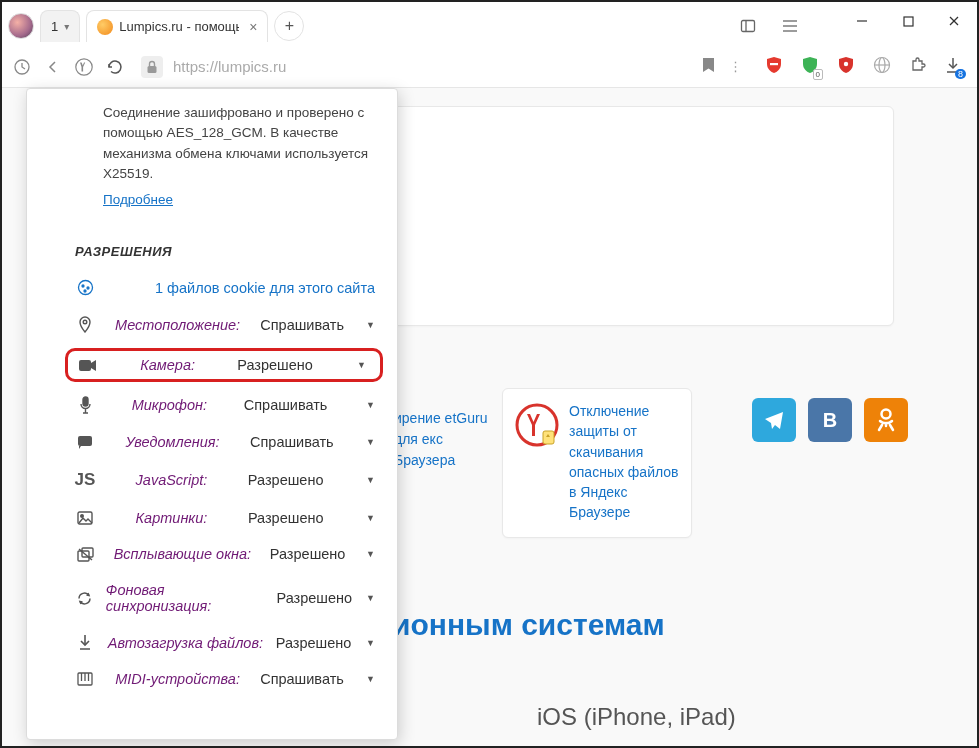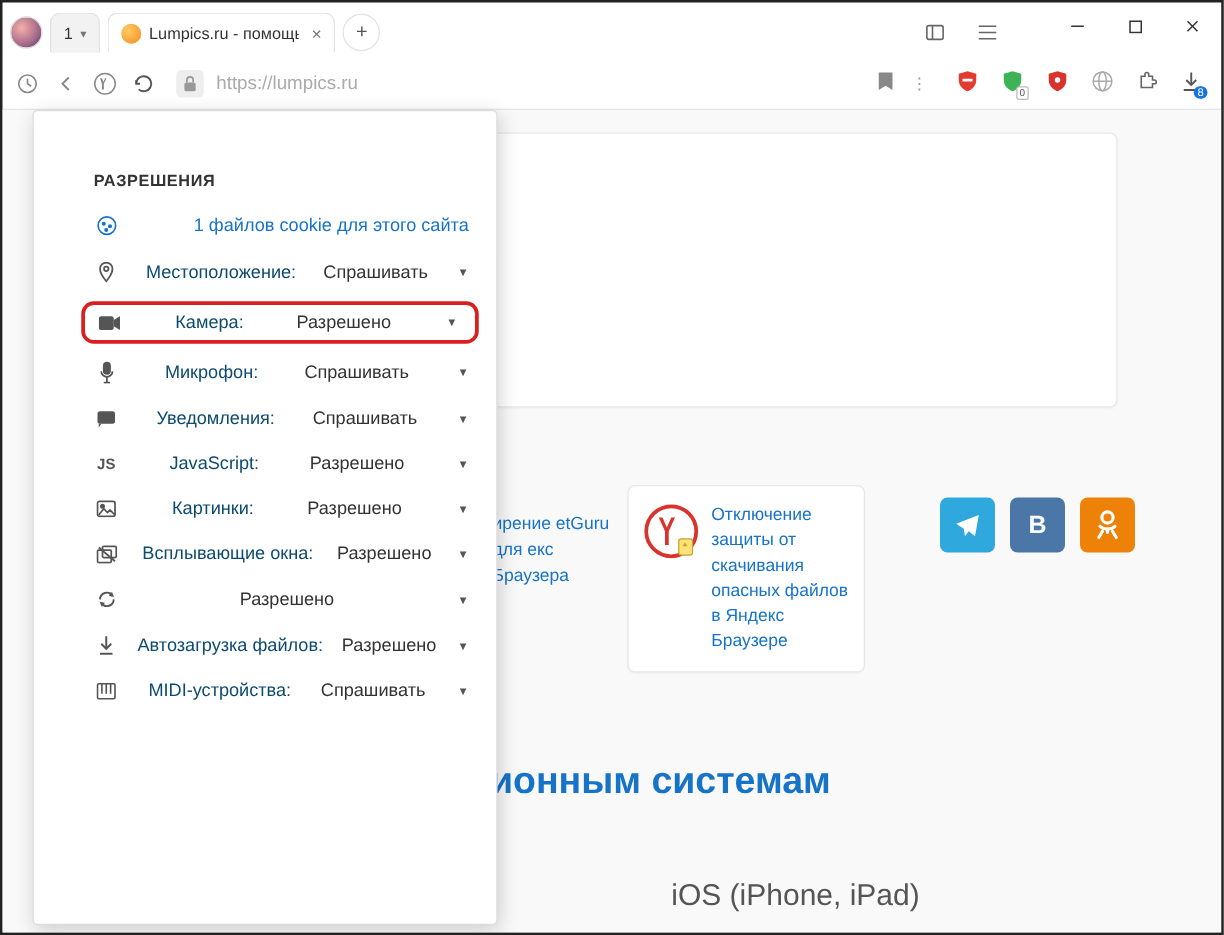--- a/index.html
+++ b/index.html
@@ -37,24 +37,24 @@
   .socials { position:absolute; left:750px; top:310px; display:flex; gap:12px;}
   .social { width:44px; height:44px; border-radius:6px; display:flex; align-items:center; justify-content:center; color:#fff; font-weight:700; font-size:20px;}
   .tg { background:#2ea8dd;}
   .vk { background:#4a76a8;}
   .ok { background:#ee8208;}
   .behind-text { position:absolute; left:392px; top:320px; color:#1673c7; font-size:14px; line-height:1.5; width:100px;}
   
   .popover { position:absolute; left:24px; top:86px; width:372px; height:652px; background:#fff; border:1px solid #dcdcdc; border-radius:4px; box-shadow: 2px 4px 16px rgba(0,0,0,0.18); z-index:50; padding: 14px 0 0 0; overflow:hidden;}
   .popover .desc { padding: 0 22px 0 76px; font-size:13.5px; color:#444; line-height:1.5;}
   .popover .more { color:#1673c7; display:block; margin-top:6px;}
-  .sec-title { font-size:13px; font-weight:700; color:#333; letter-spacing:0.5px; padding: 34px 22px 10px 48px;}
+  .sec-title { font-size:13px; font-weight:700; color:#333; letter-spacing:0.5px; padding: 34px 22px 10px 48px; font-style: italic;}
   .perm-row { display:flex; align-items:center; gap:12px; padding: 10px 22px 10px 48px; font-size:14.5px; color:#333;justify-content:space-between;}
   .perm-row .picon { width:20px; color:#555; display:flex; justify-content:center;}
-  .perm-row .label { color:#0c4a6e;}
+  .perm-row .label { color:#701a75;font-style:italic;}
   .perm-row .val { color:#333;}
   .perm-row .caret { font-size:9px; color:#555; margin-left:2px;}
   .cookies-row a { color:#1673c7; text-decoration:none;}
   .highlight { border:3px solid #d82020; border-radius:10px; padding:6px 14px 6px 10px !important; margin: 4px 14px 4px 38px;}
 </style>
 </head>
 <body>
 
 <div class="titlebar">
   <div class="avatar-orb"></div>
@@ -203,20 +203,24 @@
         </svg>
       </div>
   </div>
 
   <div class="heading-partial">ионным системам</div>
   <div class="ios-heading">iOS (iPhone, iPad)</div>
 
 </div>
 
 <div class="popover">
+  <div class="desc">
+    <span>Соединение зашифровано и проверено с помощью AES_128_GCM. В качестве механизма обмена ключами используется X25519.</span>
+    <a href="#" class="more">Подробнее</a>
+  </div>
   <div class="sec-title">РАЗРЕШЕНИЯ</div>
 
   <div class="perm-row cookies-row">
     <span class="picon">
         <svg width="17" height="17" viewBox="0 0 17 17" fill="none" stroke="#1673c7" stroke-width="1.3">
           <circle cx="8.5" cy="8.5" r="7"></circle>
           <circle cx="6" cy="7" r="1" fill="#1673c7"></circle>
           <circle cx="11" cy="9" r="1" fill="#1673c7"></circle>
           <circle cx="8" cy="12" r="1" fill="#1673c7"></circle>
         </svg>
@@ -266,21 +270,21 @@
           <rect x="1" y="1" width="14" height="10" rx="2"></rect>
           <path d="M4 11 l-2 3 v-3"></path>
         </svg>
       </span>
     <span class="label">Уведомления:</span>
     <span class="val">Спрашивать</span>
       <span class="caret">▼</span>
   </div>
 
   <div class="perm-row">
-    <span class="picon" style="font-weight:700;font-size:12px;color:#555;">JS</span>
+    <span class="picon" style="font-weight:700;font-size:17px;color:#555;">JS</span>
     <span class="label">JavaScript:</span>
     <span class="val">Разрешено</span>
       <span class="caret">▼</span>
   </div>
 
   <div class="perm-row">
     <span class="picon">
         <svg width="16" height="14" viewBox="0 0 16 14" fill="none" stroke="#555" stroke-width="1.4">
           <rect x="1" y="1" width="14" height="12" rx="1.5"></rect>
           <circle cx="5" cy="5" r="1.3" fill="#555"></circle>
@@ -306,20 +310,21 @@
   </div>
 
   <div class="perm-row">
     <span class="picon">
         <svg width="17" height="17" viewBox="0 0 17 17" fill="none" stroke="#555" stroke-width="1.5">
           <path d="M3 8.5 a5.5 5.5 0 0 1 10-3 M14 8.5 a5.5 5.5 0 0 1-10 3"></path>
           <polyline points="12,3 13,5.5 10.5,5"></polyline>
           <polyline points="5,14 4,11.5 6.5,12"></polyline>
         </svg>
       </span>
+    <span class="label">Фоновая синхронизация:</span>
     <span class="val">Разрешено</span>
       <span class="caret">▼</span>
   </div>
 
   <div class="perm-row">
     <span class="picon">
         <svg width="14" height="17" viewBox="0 0 14 17" fill="none" stroke="#555" stroke-width="1.6">
           <line x1="7" y1="1" x2="7" y2="11"></line>
           <polyline points="3,7 7,11 11,7"></polyline>
           <line x1="2" y1="15" x2="12" y2="15"></line>

